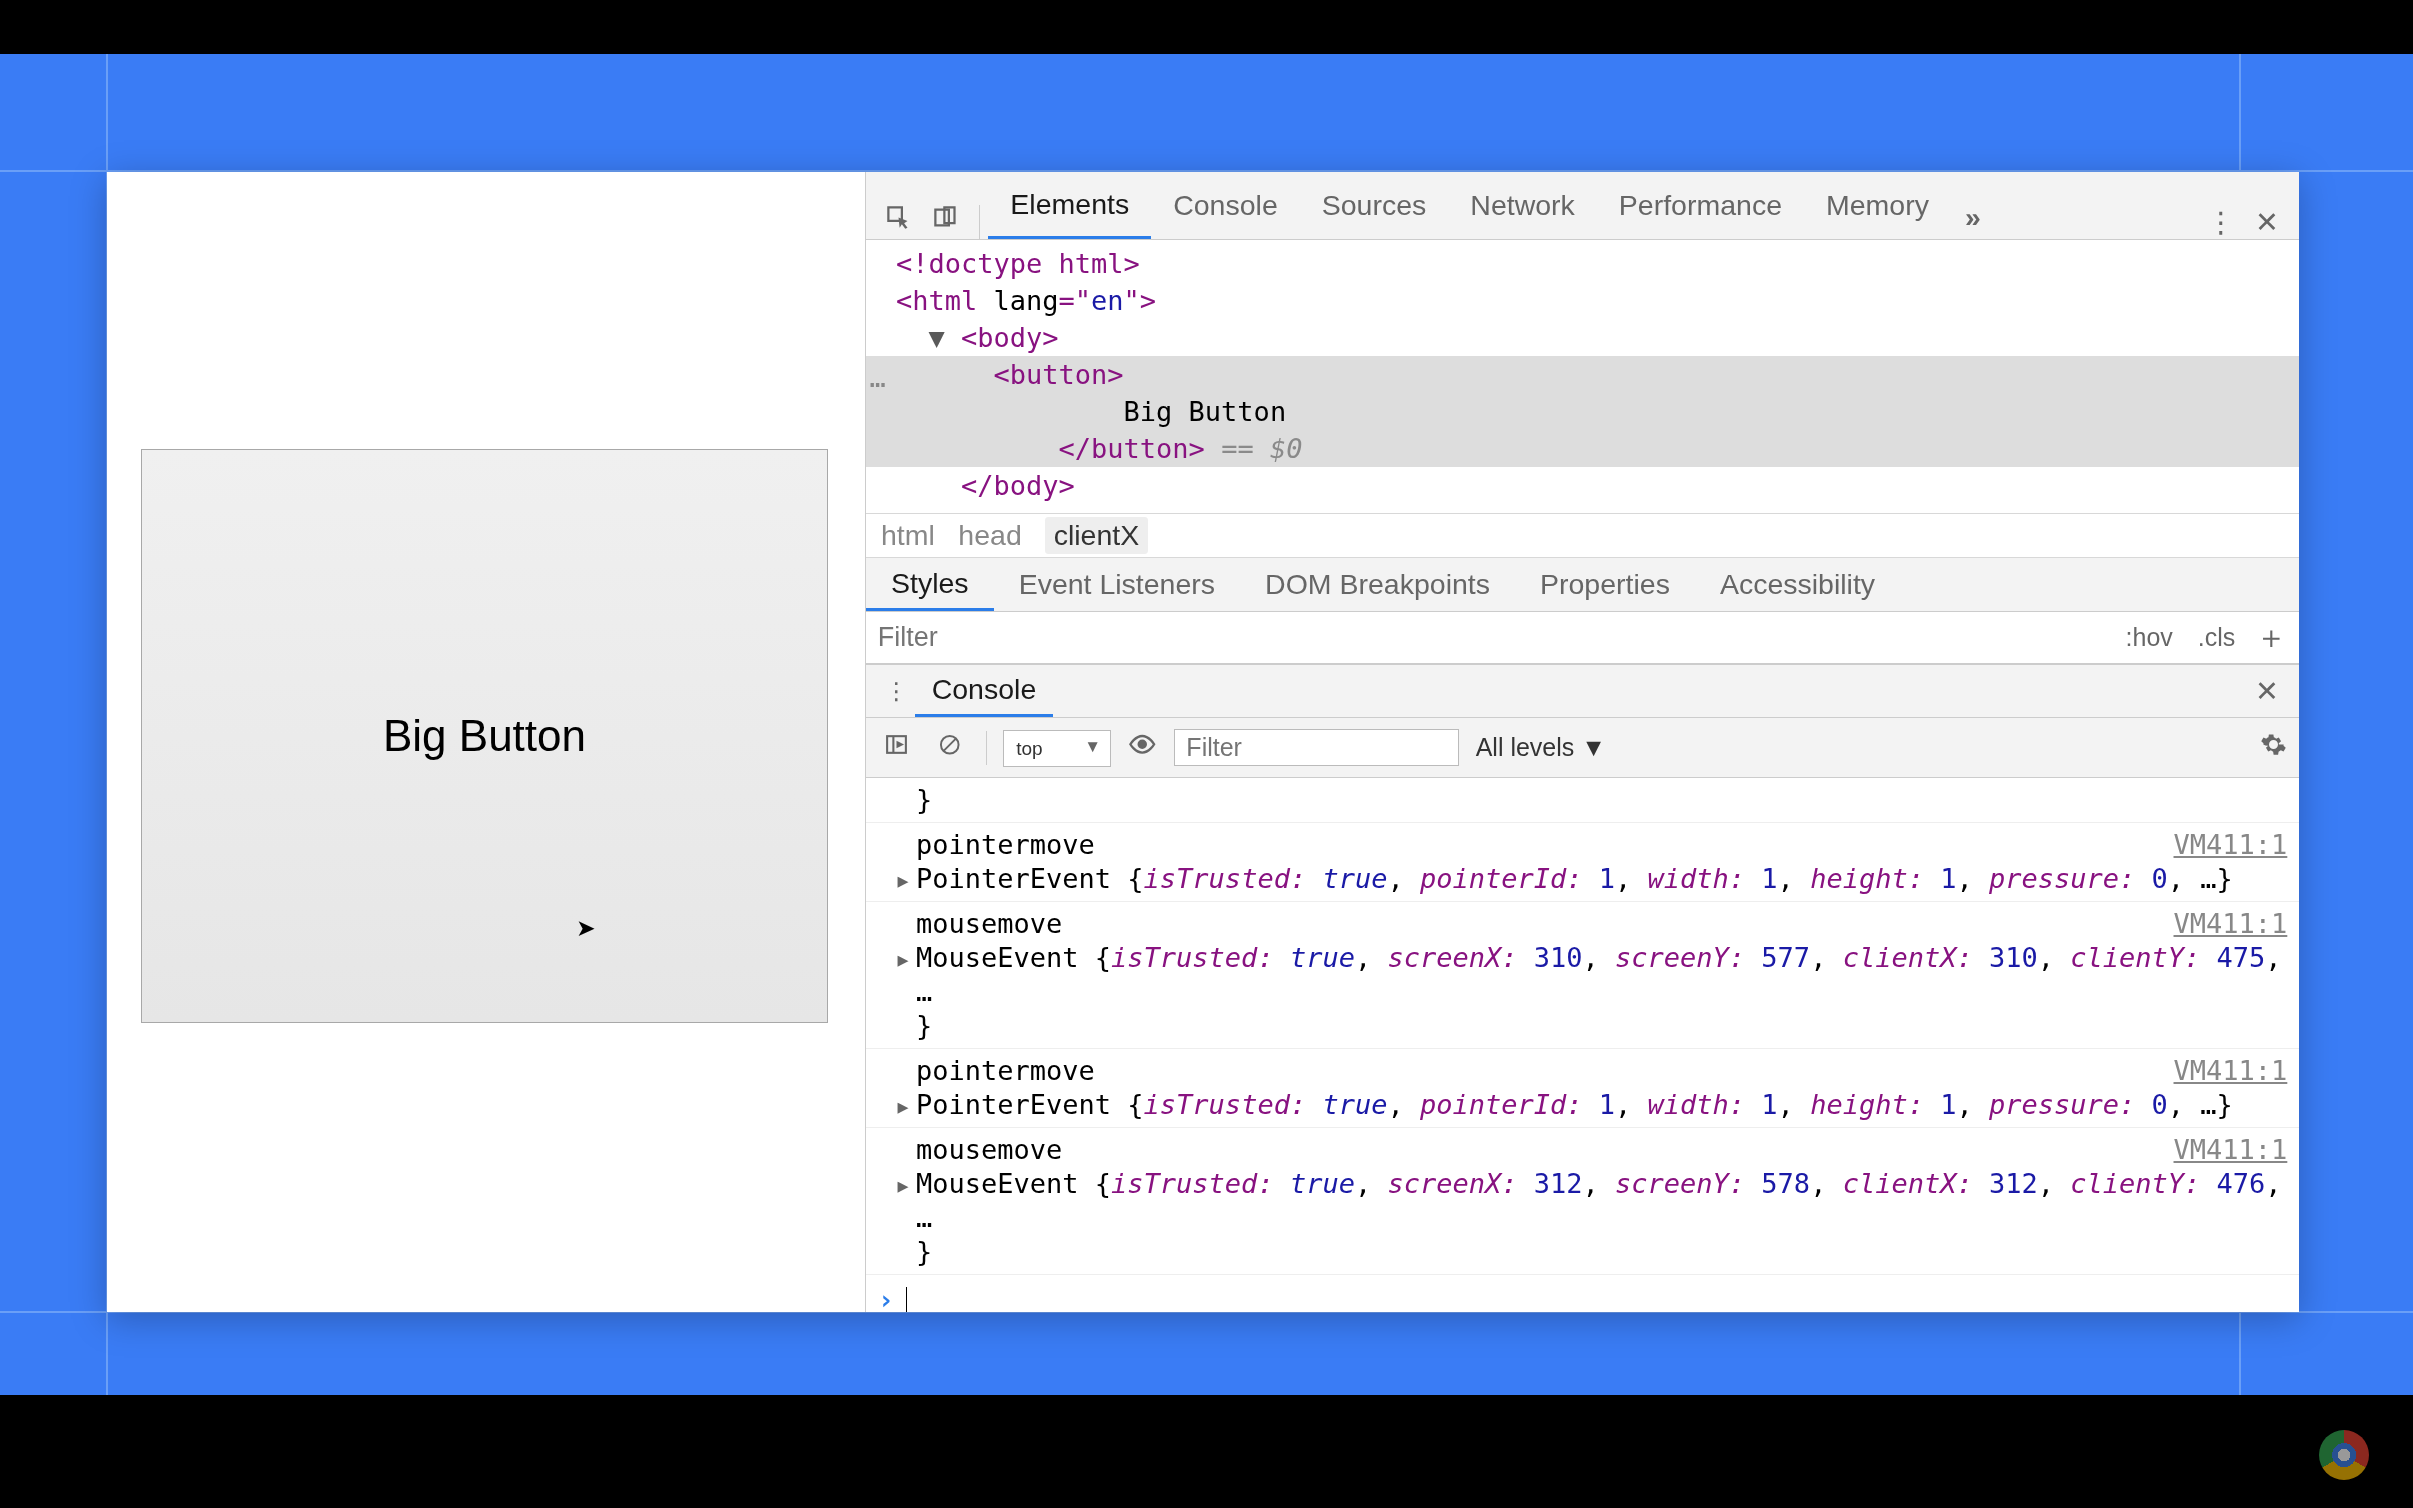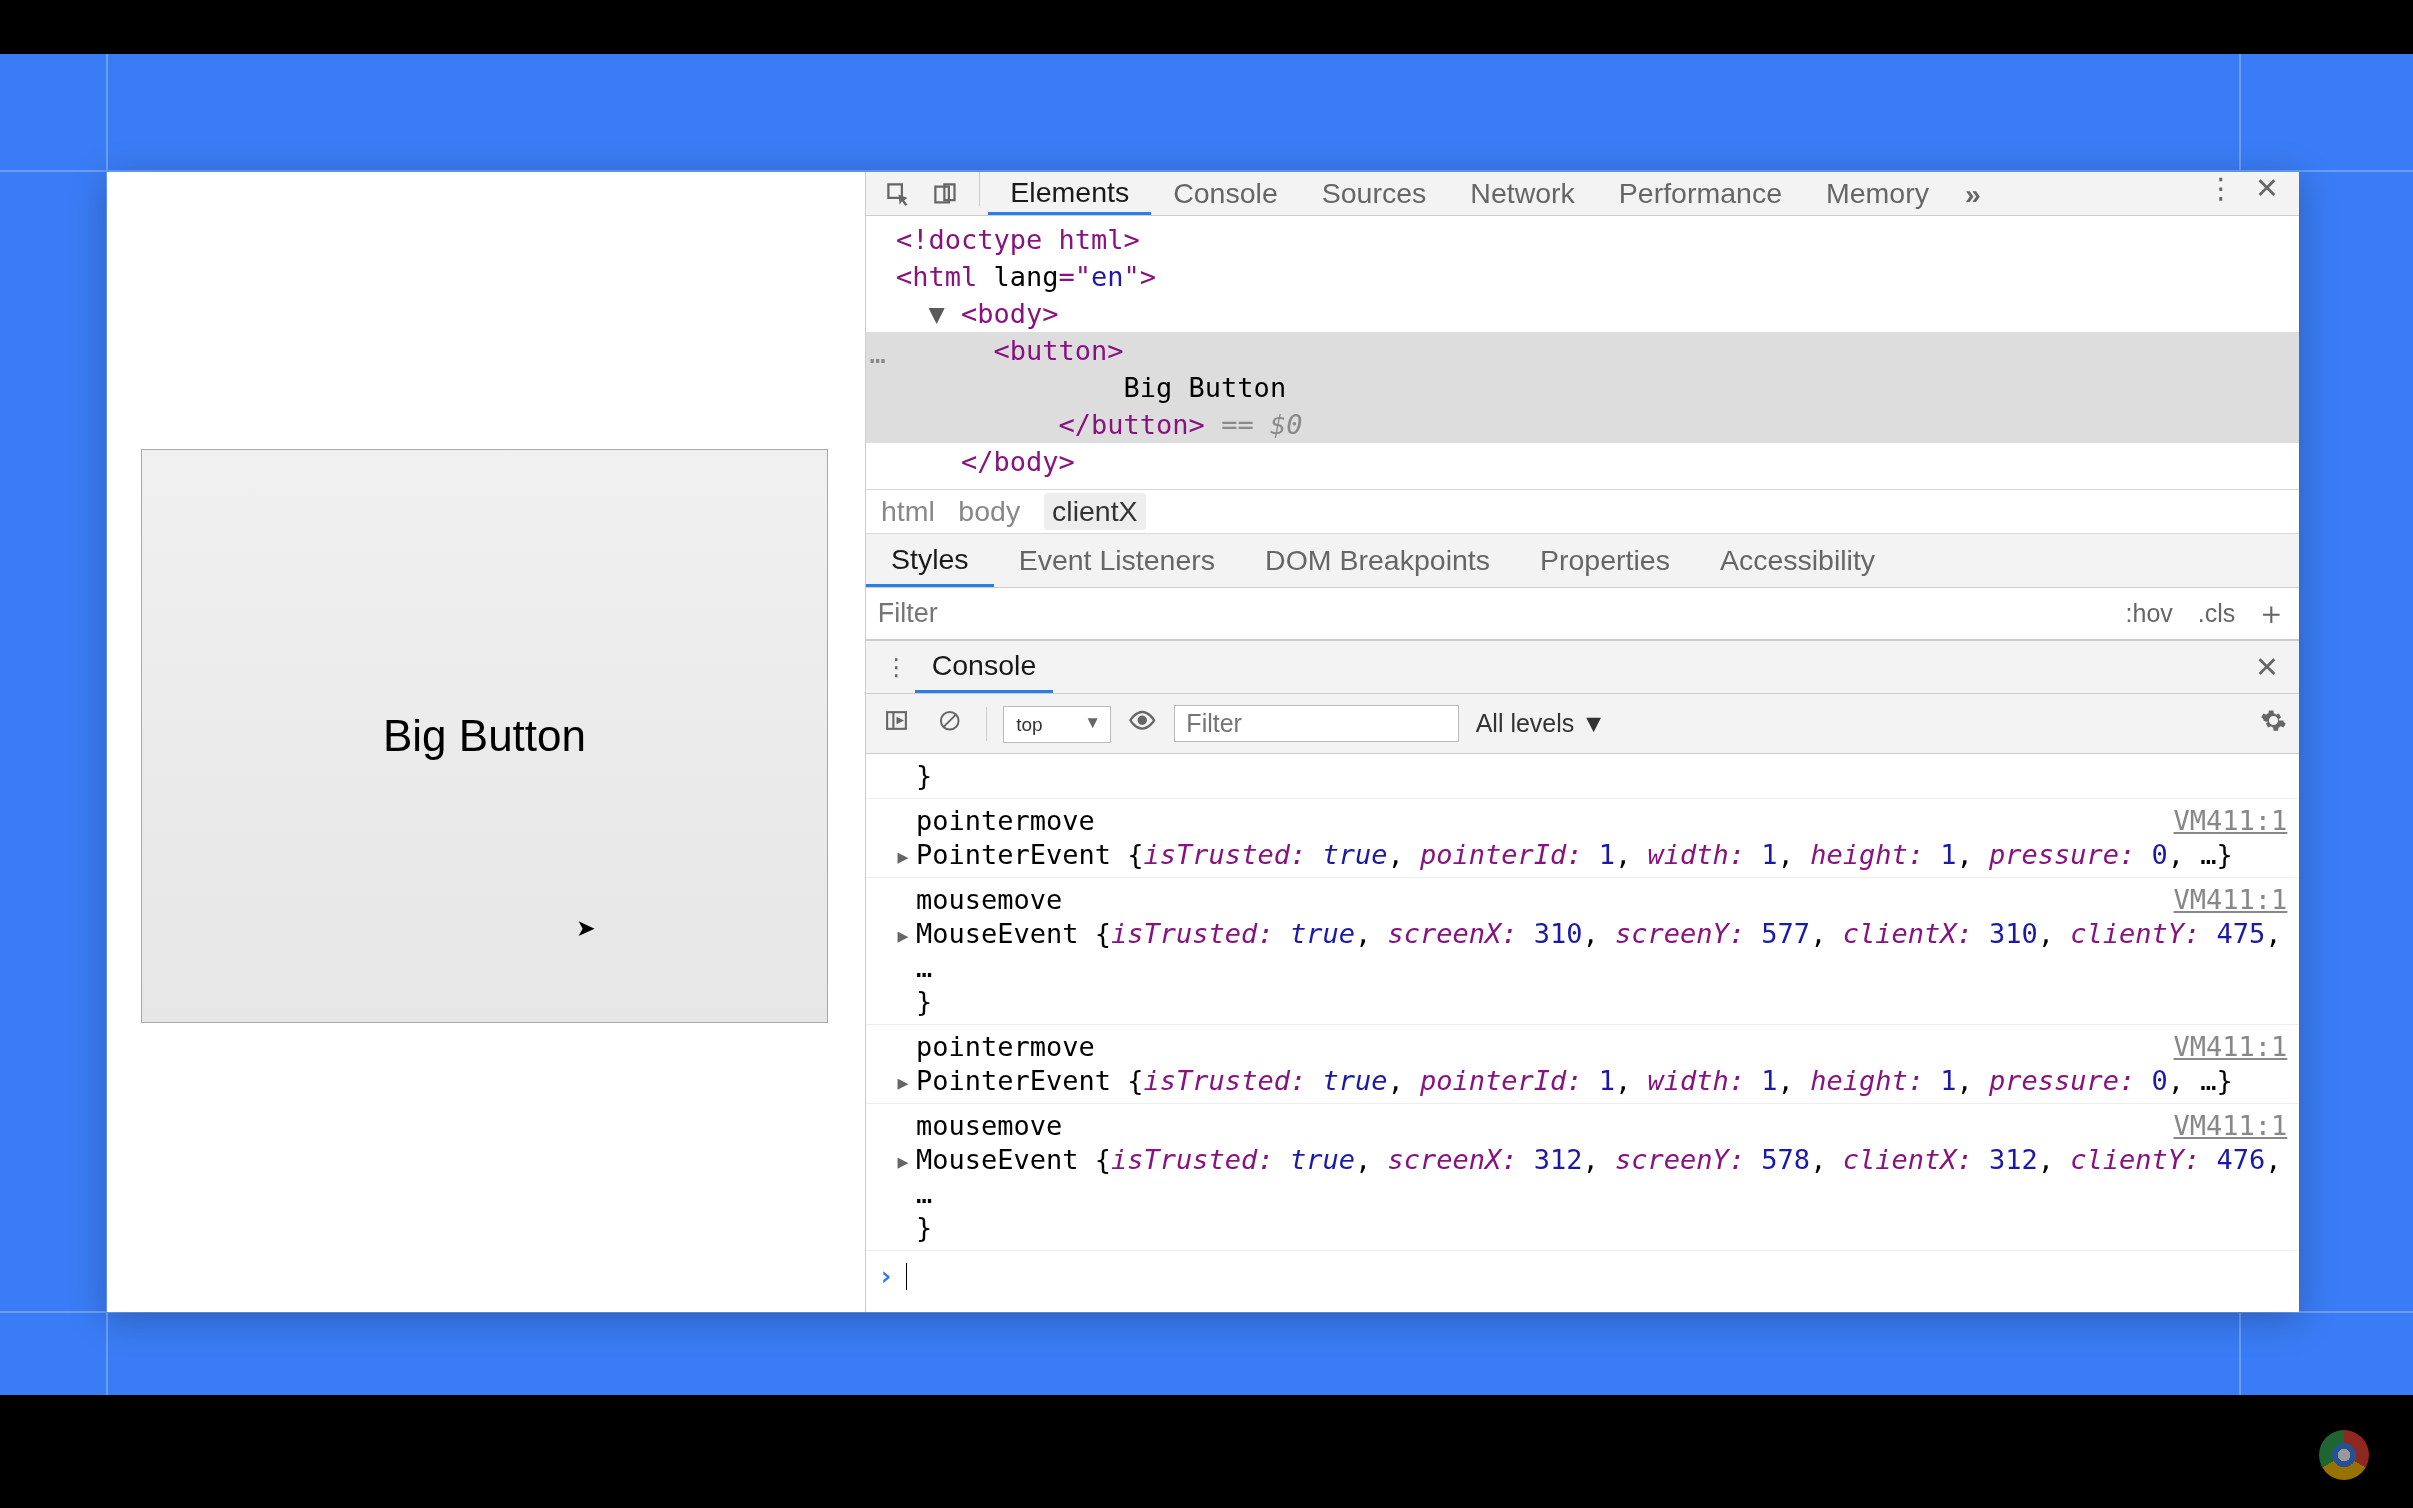--- a/index.html
+++ b/index.html
@@ -69,25 +69,25 @@
 }
 .devtools {
   flex: 1;
   background: #f3f3f3;
   border-left: 0.8px solid #ccc;
   display: flex;
   flex-direction: column;
   font-size: 28.5px;
 }
 .dt-tabs {
-  height: 44px;
+  height: 68px;
   background: #f3f3f3;
   border-bottom: 0.8px solid #ccc;
   display: flex;
-  align-items: flex-start;
+  align-items: flex-end;
   padding: 0 10px;
 }
 .dt-tabs .icon-btn {
   width: 44px;
   height: 44px;
   display: flex;
   align-items: center;
   justify-content: center;
   color: #666;
   margin-right: 3.4px;
@@ -322,21 +322,21 @@
         <div class="ln"><span class="t-tag">&lt;html </span><span class="t-attr">lang</span><span class="t-tag">="</span><span class="t-str">en</span><span class="t-tag">"&gt;</span></div>
         <div class="ln">  <span class="t-arrow">▼ </span><span class="t-tag">&lt;body&gt;</span></div>
         <div class="ln sel"><span class="dots">…</span>      <span class="t-tag">&lt;button&gt;</span></div>
         <div class="ln sel">              <span class="t-txt">Big Button</span></div>
         <div class="ln sel">          <span class="t-tag">&lt;/button&gt;</span><span class="t-sel"> == $0</span></div>
         <div class="ln">    <span class="t-tag">&lt;/body&gt;</span></div>
       </div>
 
       <div class="breadcrumb" id="breadcrumb">
           <span>html</span>
-          <span>body</span>
+          <span>head</span>
           <span class="cur">clientX</span>
         </div>
 
       <div class="subtabs" id="subtabs">
           <div class="tab active">Styles</div>
           <div class="tab">Event Listeners</div>
           <div class="tab">DOM Breakpoints</div>
           <div class="tab">Properties</div>
           <div class="tab">Accessibility</div>
         </div>

